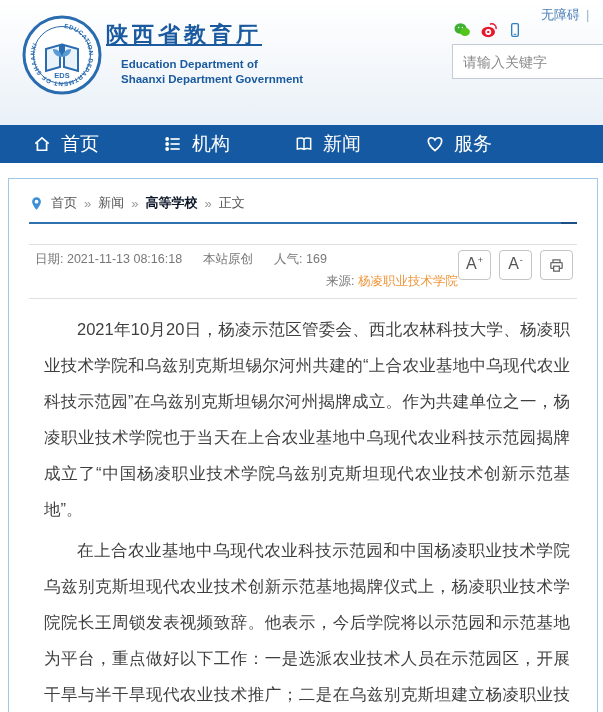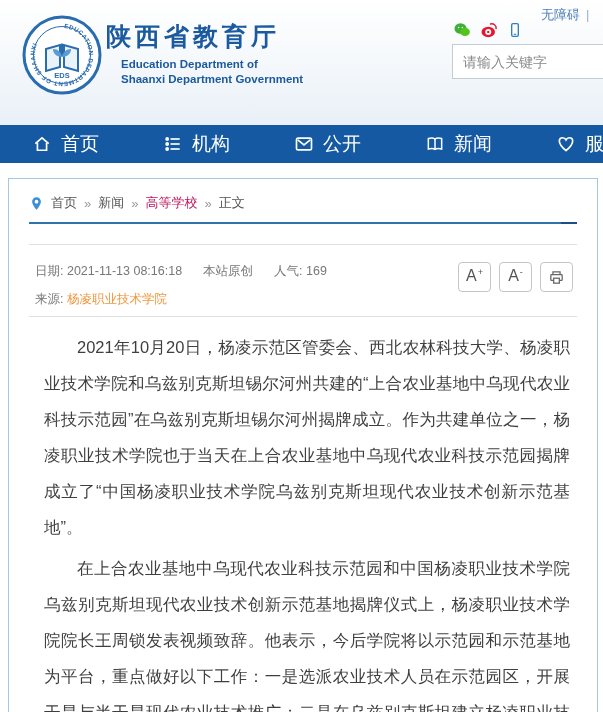--- a/index.html
+++ b/index.html
@@ -4,22 +4,22 @@
 <style>
   * { margin:0; padding:0; box-sizing:border-box; }
   html,body { background:#ffffff; }
   body { font-family:"Liberation Sans","DejaVu Sans",sans-serif; }
   .page { position:relative; width:603px; height:712px; overflow:hidden; background:#fff; }
 
   
   .header { position:absolute; top:0; left:0; width:603px; height:125px;
             background:linear-gradient(180deg,#ffffff 0%,#f6f9fc 45%,#e9f0f7 100%); }
   .logo { position:absolute; left:22px; top:15px; width:80px; height:80px; cursor:pointer; }
-  .site-title-cn { position:absolute; left:106px; top:20px; font-size:25px; font-weight:bold;
-                   color:#1b5a9e; letter-spacing:4px; }
+  .site-title-cn { position:absolute; left:106px; top:20px; font-size:22px; font-weight:bold;
+                   color:#1b5a9e; letter-spacing:4px;text-decoration:underline; }
   .site-title-en { position:absolute; left:121px; top:57px; font-size:11.5px; font-weight:bold;
                    color:#1b5a9e; line-height:15px; }
   .social-row { position:absolute; left:453px; top:21px; display:flex; align-items:center; gap:9px; }
   .social-row svg { display:block; cursor:pointer; }
   .accessibility { position:absolute; left:541px; top:6px; font-size:13px; color:#4a7cb5;
                    cursor:pointer; white-space:nowrap; }
   .accessibility .sep { color:#9ab3cc; margin-left:6px; }
   .search-box { position:absolute; left:452px; top:44px; width:200px; height:35px;
                 border:1px solid #c3cbd4; background:#fff; }
   .search-box input { width:100%; height:100%; border:0; outline:none; padding:0 10px;
@@ -33,33 +33,33 @@
               color:#ffffff; font-size:19px; cursor:pointer; }
   .nav-item svg { display:block; }
 
   
   .content-box { position:absolute; top:178px; left:8px; width:590px; height:700px;
                  border:1px solid #a3c7e6; background:#fff; }
   .breadcrumb { display:flex; align-items:center; gap:7px; padding:15px 20px 0 20px;
                 font-size:13px; color:#555; }
   .breadcrumb .crumb { cursor:pointer; }
   .breadcrumb .sep { color:#999; }
-  .crumb-active { color:#be185d; font-weight:normal; }
+  .crumb-active { color:#0f172a; font-weight:bold; }
   .breadcrumb-line { margin:10px 20px 0 20px; height:2px;
                      background:linear-gradient(90deg,#2f72ae 0%,#2f72ae 97%,#1b4f86 97%); }
 
   .article-title { margin:27px 30px 0 30px; text-align:center; font-size:20px; font-weight:bold;
                    color:#333333; line-height:27px; }
 
   .meta { margin:20px 20px 0 20px; border-top:1px solid #e0e0e0; border-bottom:1px solid #e0e0e0;
-          padding:16px 4px 7px 6px; display:flex; align-items:flex-start; }
+          padding:4px 4px 7px 6px; display:flex; align-items:flex-start; }
   .meta-left { flex:1; font-size:12.5px; color:#777; }
   .meta-row1 { line-height:20px; }
   .meta-row1 .gap { display:inline-block; width:14px; }
-  .meta-row2 { line-height:20px; margin-top:8px; }
+  .meta-row2 { line-height:20px; margin-top:2px;text-align:right; }
   .source-link { color:#f0963c; cursor:pointer; }
   .meta-tools { display:flex; gap:8px; padding-top:1px; }
   .tool-btn { width:33px; height:30px; border:1px solid #c5c5c5; border-radius:4px; background:#fff;
               display:flex; align-items:flex-start; justify-content:center; padding-top:4px;
               font-size:16px; color:#555; cursor:pointer; }
   .tool-btn sup { font-size:9px; margin-left:1px; }
   .tool-btn.print { align-items:center; padding-top:0; }
 
   .article-body { padding:12px 27px 0 27px; }
   .article-body p { font-size:16.5px; color:#3f3f3f; line-height:36px; text-indent:2em;
@@ -142,27 +142,20 @@
             <circle cx="5" cy="12" r="1.3" fill="#fff"></circle>
               <line x1="9" y1="12" x2="20" y2="12"></line>
             <circle cx="5" cy="18" r="1.3" fill="#fff"></circle>
               <line x1="9" y1="18" x2="20" y2="18"></line>
           </g>
         </svg>
         <span>机构</span>
       </div>
       <div class="nav-item">
         <svg viewBox="0 0 24 24" width="20" height="20">
-          <rect x="3" y="5" width="18" height="14" rx="2" fill="none" stroke="#fff" stroke-width="2"></rect>
-          <path d="M4.5 7 L12 13 L19.5 7" fill="none" stroke="#fff" stroke-width="2"></path>
-        </svg>
-        <span>公开</span>
-      </div>
-      <div class="nav-item">
-        <svg viewBox="0 0 24 24" width="20" height="20">
           <path d="M12 6 C10 4.5 7 4.5 4 5.5 V18 C7 17 10 17 12 18.5 C14 17 17 17 20 18 V5.5 C17 4.5 14 4.5 12 6 Z" fill="none" stroke="#fff" stroke-width="1.8"></path>
           <line x1="12" y1="6" x2="12" y2="18.5" stroke="#fff" stroke-width="1.8"></line>
         </svg>
         <span>新闻</span>
       </div>
       <div class="nav-item">
         <svg viewBox="0 0 24 24" width="20" height="20">
           <path d="M12 20 C5 14.5 4 11 4 8.5 C4 6 6 4.5 8 4.5 C9.8 4.5 11.3 5.6 12 7 C12.7 5.6 14.2 4.5 16 4.5 C18 4.5 20 6 20 8.5 C20 11 19 14.5 12 20 Z" fill="none" stroke="#fff" stroke-width="2"></path>
         </svg>
         <span>服务</span>

